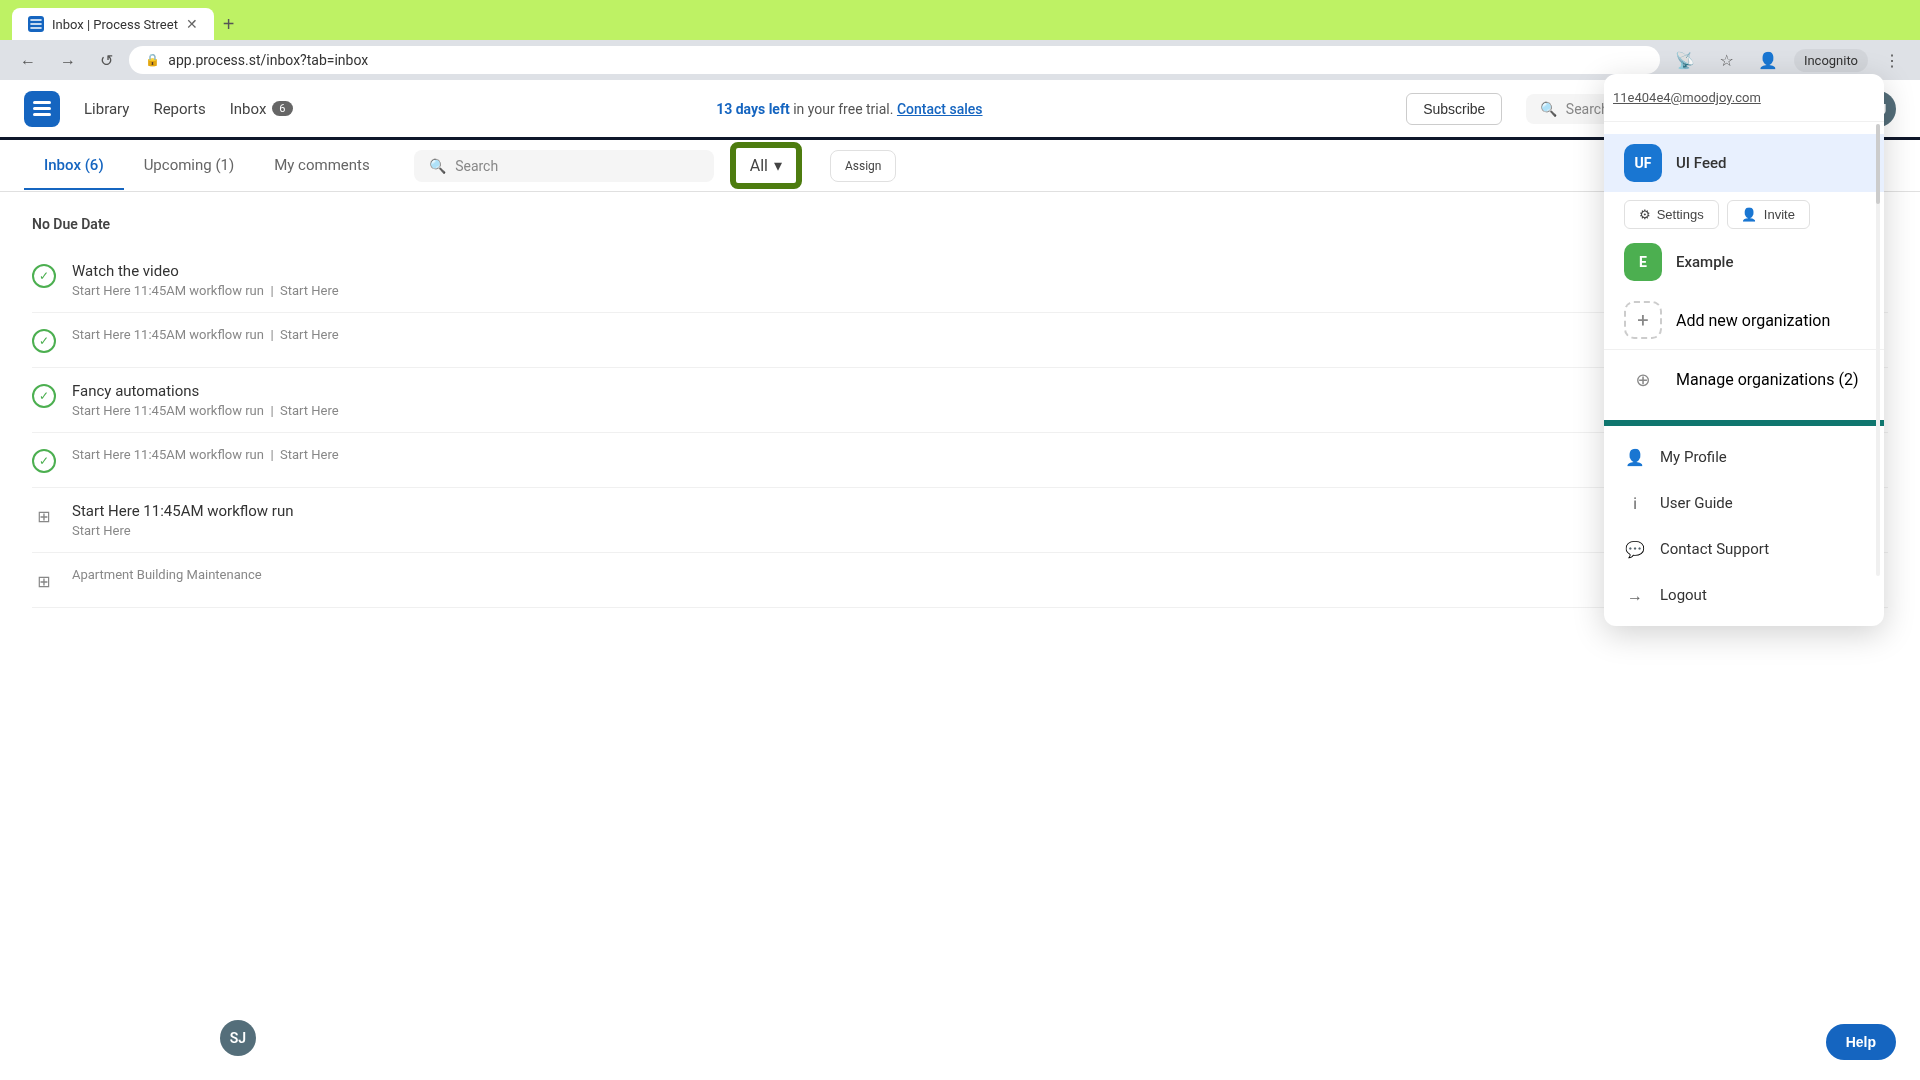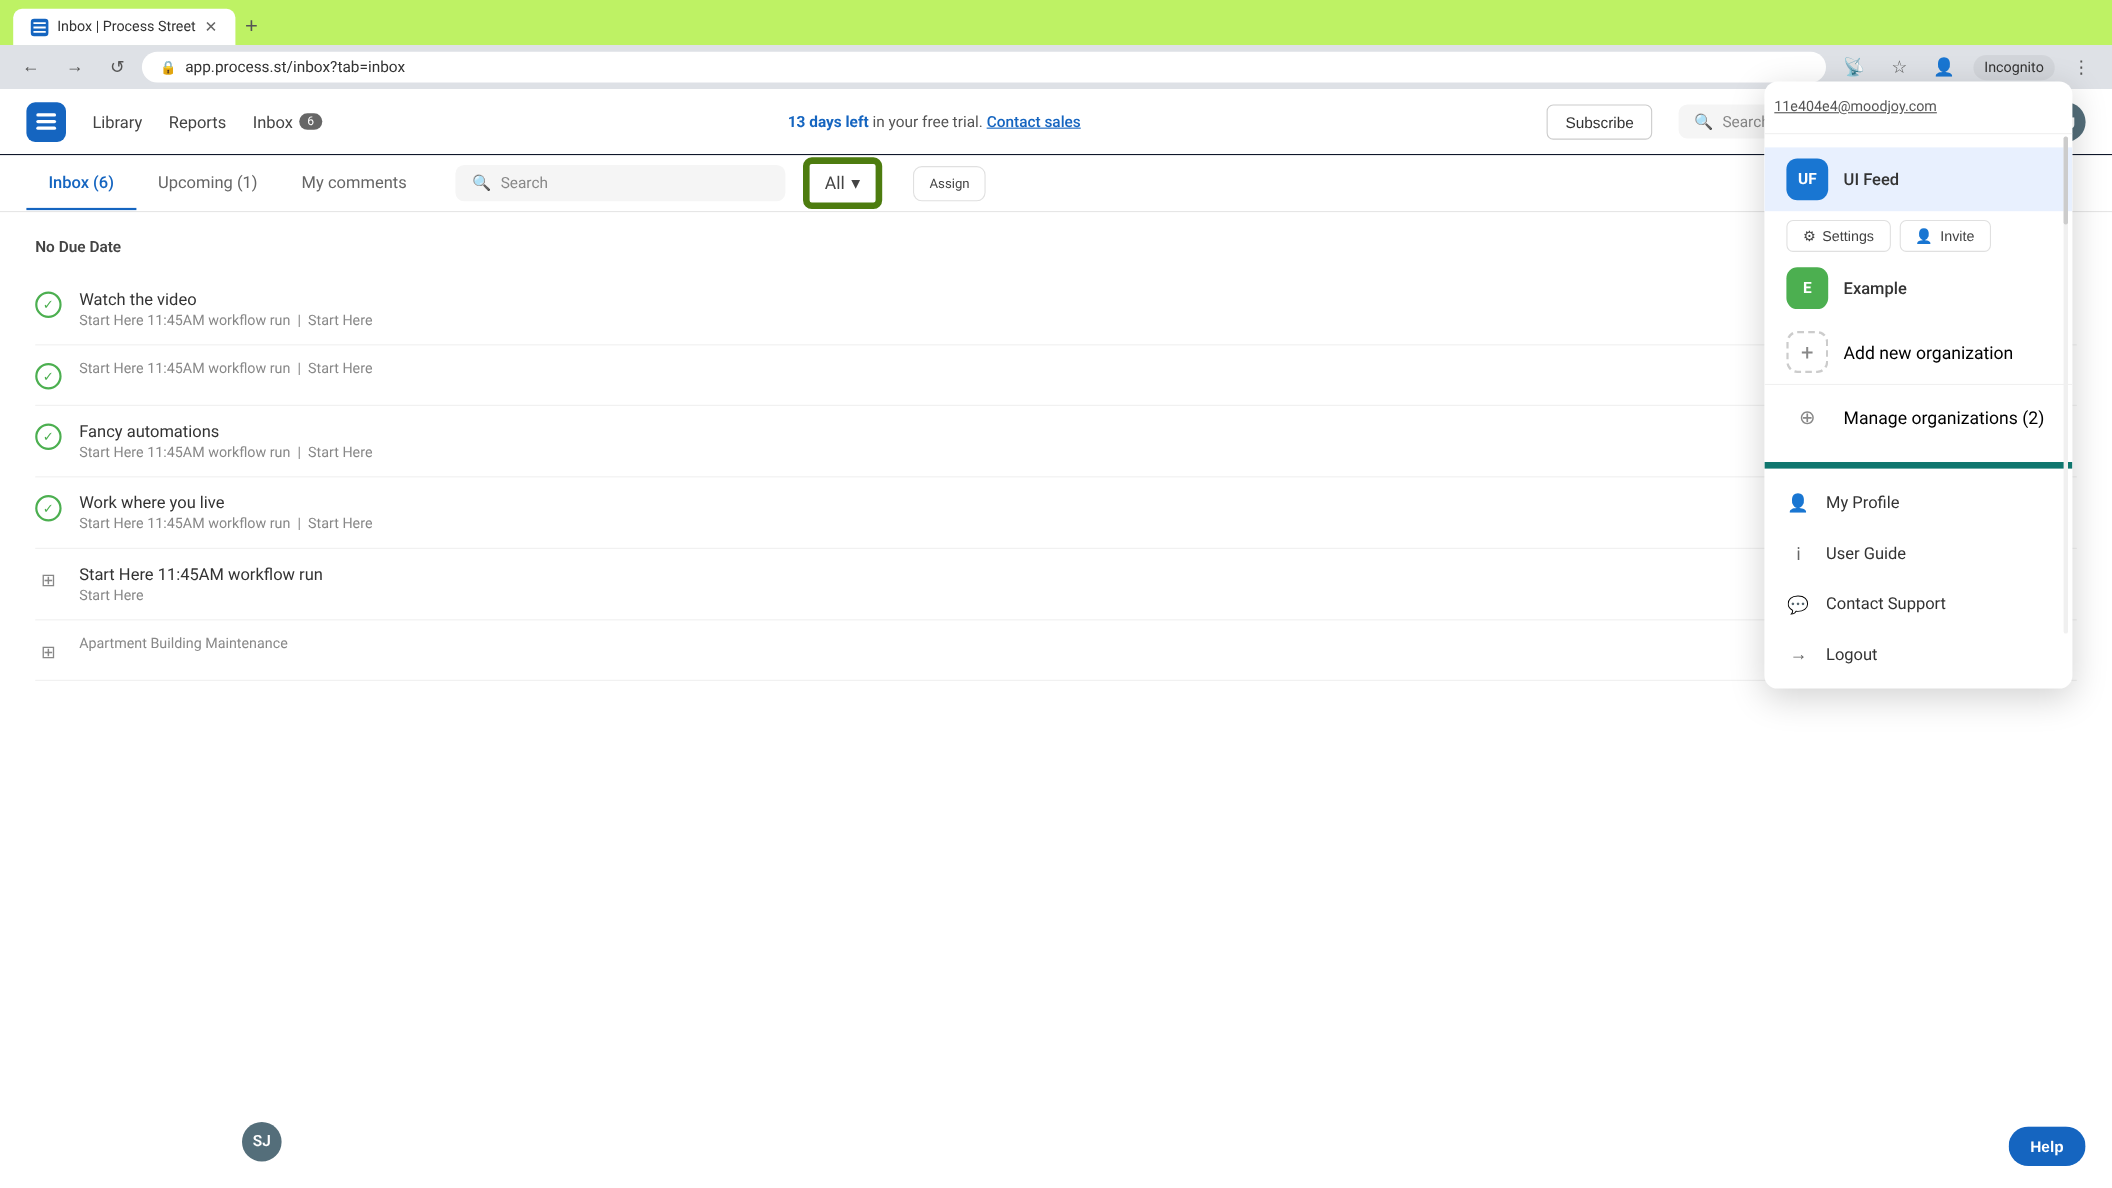--- a/index.html
+++ b/index.html
@@ -18,21 +18,21 @@
     .address-bar { flex: 1; background: #fff; border-radius: 20px; padding: 6px 16px; font-size: 14px; color: #333; display: flex; align-items: center; gap: 8px; }
     .address-bar .lock-icon { color: #555; font-size: 12px; }
     .browser-actions { display: flex; align-items: center; gap: 8px; }
     .browser-action-btn { background: none; border: none; color: #555; font-size: 16px; cursor: pointer; padding: 4px 8px; border-radius: 4px; }
     .incognito-badge { display: flex; align-items: center; gap: 4px; font-size: 13px; color: #333; padding: 4px 10px; background: rgba(0,0,0,0.05); border-radius: 20px; }
 
     
     .app { background: #fff; width: 100%; height: calc(1080px - 74px); }
 
     
-    .top-nav { display: flex; align-items: center; padding: 4px 24px; height: 60px; border-bottom: 1px solid #0f172a; background: #fff; gap: 24px; position: relative; }
+    .top-nav { display: flex; align-items: center; padding: 4px 24px; height: 60px; border-bottom: 3px solid #0f172a; background: #fff; gap: 24px; position: relative; }
     .logo { width: 36px; height: 36px; background: #1565c0; border-radius: 8px; display: flex; align-items: center; justify-content: center; flex-shrink: 0; }
     .logo svg { width: 22px; height: 22px; }
     .nav-link { font-size: 15px; color: #444; cursor: pointer; padding: 4px 0; text-decoration: none; }
     .nav-inbox { display: flex; align-items: center; gap: 6px; font-size: 15px; color: #444; cursor: pointer; }
     .inbox-badge { background: #666; color: white; border-radius: 10px; font-size: 11px; padding: 1px 7px; }
     .trial-banner { flex: 1; text-align: center; font-size: 14px; color: #555; }
     .trial-banner strong { color: #1565c0; font-weight: 700; }
     .trial-banner a { color: #1565c0; font-weight: 500; }
     .subscribe-btn { background: none; border: 1px solid #ccc; border-radius: 6px; padding: 7px 16px; font-size: 14px; color: #333; cursor: pointer; }
     .search-bar { display: flex; align-items: center; gap: 8px; background: #f5f5f5; border-radius: 8px; padding: 7px 14px; min-width: 200px; font-size: 14px; color: #888; }
@@ -195,21 +195,20 @@
         <div class="task-text">
           <div class="task-name">Fancy automations</div>
           <div class="task-meta">
             Start Here 11:45AM workflow run &nbsp;|&nbsp; Start Here
           </div>
         </div>
       </li>
       <li class="task-item">
         <div class="task-icon check">✓</div>
         <div class="task-text">
-          <div class="task-name">Work where you live</div>
           <div class="task-meta">
             Start Here 11:45AM workflow run &nbsp;|&nbsp; Start Here
           </div>
         </div>
       </li>
       <li class="task-item">
         <div class="task-icon table">⊞</div>
         <div class="task-text">
           <div class="task-name">Start Here 11:45AM workflow run</div>
           <div class="task-meta">Start Here</div>

